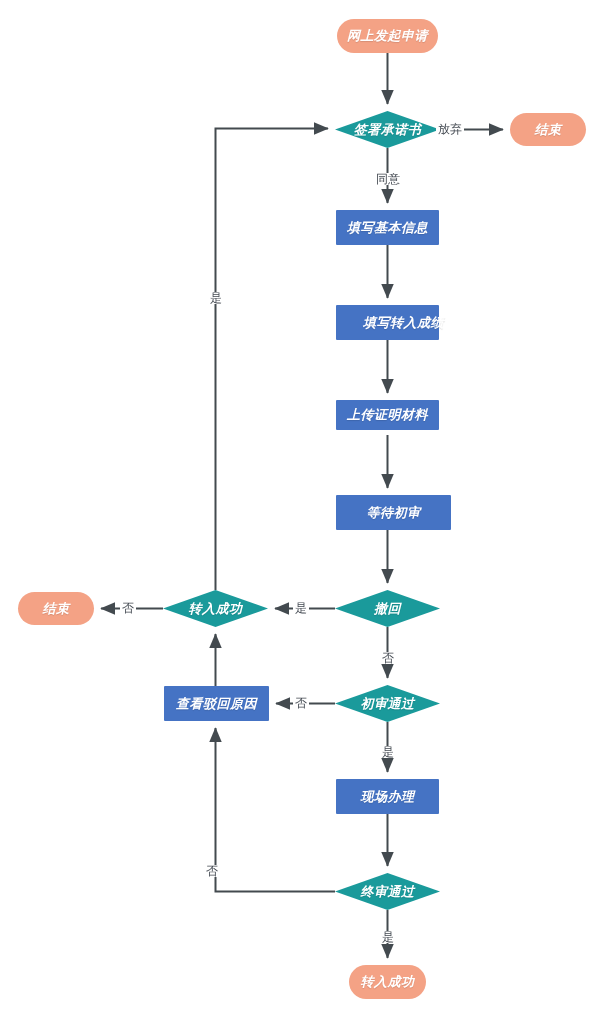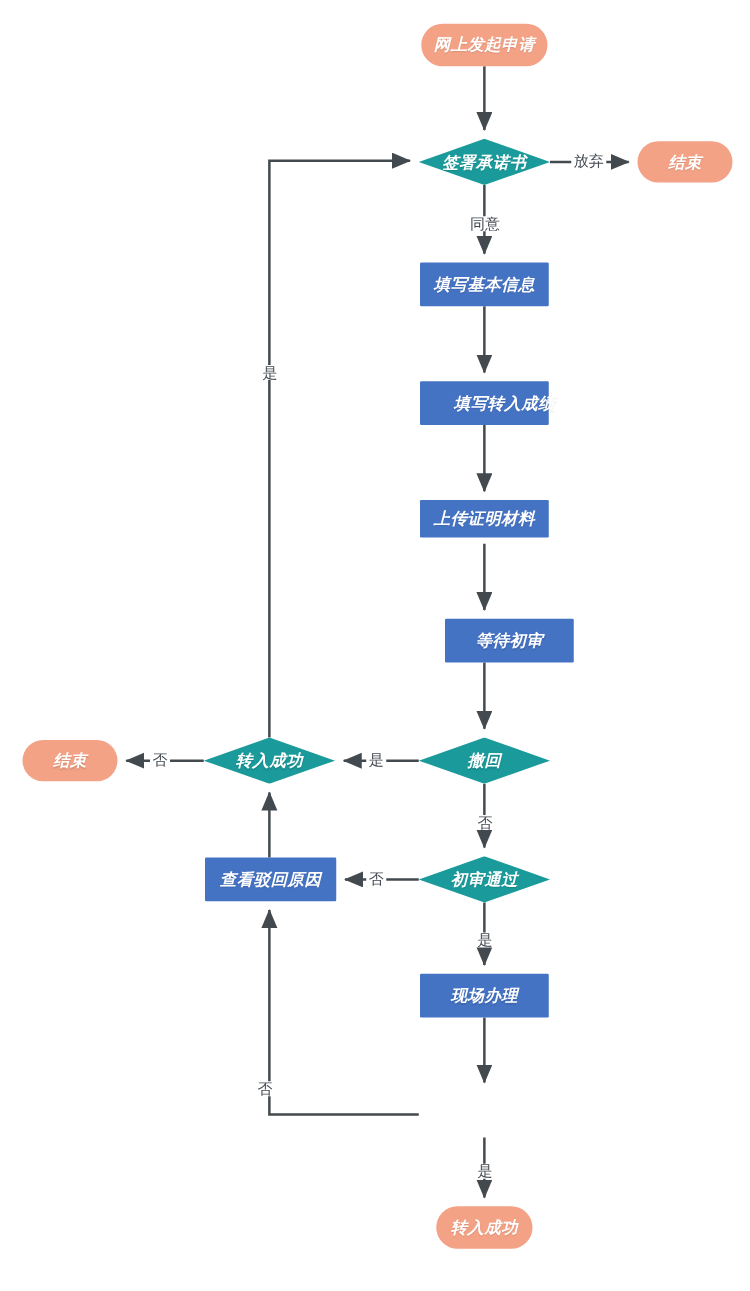--- a/index.html
+++ b/index.html
@@ -145,21 +145,21 @@
   </div>
 
   <div class="node node-process" style="left:336px; top:305px; width:103px; height:35px; background:#4573C4;padding-left:32px;">
     <span class="node-text">填写转入成绩</span>
   </div>
 
   <div class="node node-process" style="left:336px; top:400px; width:103px; height:30px; background:#4573C4;">
     <span class="node-text">上传证明材料</span>
   </div>
 
-  <div class="node node-process" style="left:356px; top:495px; width:103px; height:35px; background:#4573C4;">
+  <div class="node node-process" style="left:336px; top:495px; width:115px; height:35px; background:#4573C4;">
     <span class="node-text">等待初审</span>
   </div>
 
   <div class="node node-decision" style="left:335px; top:590px; width:105px; height:37px;">
     <svg class="diamond-shape" viewBox="0 0 105 37" preserveAspectRatio="none">
       <polygon points="52.5,0 105,18.5 52.5,37 0,18.5" fill="#1A9A9B"></polygon>
     </svg>
     <span class="node-text">撤回</span>
   </div>
 
@@ -182,26 +182,32 @@
   </div>
 
   <div class="node node-process" style="left:164px; top:686px; width:105px; height:35px; background:#4573C4;">
     <span class="node-text">查看驳回原因</span>
   </div>
 
   <div class="node node-process" style="left:336px; top:779px; width:103px; height:35px; background:#4573C4;">
     <span class="node-text">现场办理</span>
   </div>
 
+  <div class="node node-decision" style="left:335px; top:873px; width:105px; height:37px;">
+    <svg class="diamond-shape" viewBox="0 0 105 37" preserveAspectRatio="none">
+      <polygon points="52.5,0 105,18.5 52.5,37 0,18.5" fill="#1A9A9B"></polygon>
+    </svg>
+    <span class="node-text">终审通过</span>
+  </div>
 
   <div class="node node-terminal" style="left:349px; top:965px; width:77px; height:34px; background:#F4A285;">
     <span class="node-text">转入成功</span>
   </div>
 
-  <div class="edge-label" style="left:471px; top:129px; transform:translate(-50%,-50%);">放弃</div>
+  <div class="edge-label" style="left:450px; top:129px; transform:translate(-50%,-50%);">放弃</div>
 
   <div class="edge-label" style="left:388px; top:179px; transform:translate(-50%,-50%);">同意</div>
 
   <div class="edge-label" style="left:301px; top:608px; transform:translate(-50%,-50%);">是</div>
 
   <div class="edge-label" style="left:388px; top:658px; transform:translate(-50%,-50%);">否</div>
 
   <div class="edge-label" style="left:128px; top:608px; transform:translate(-50%,-50%);">否</div>
 
   <div class="edge-label" style="left:216px; top:298px; transform:translate(-50%,-50%);">是</div>

